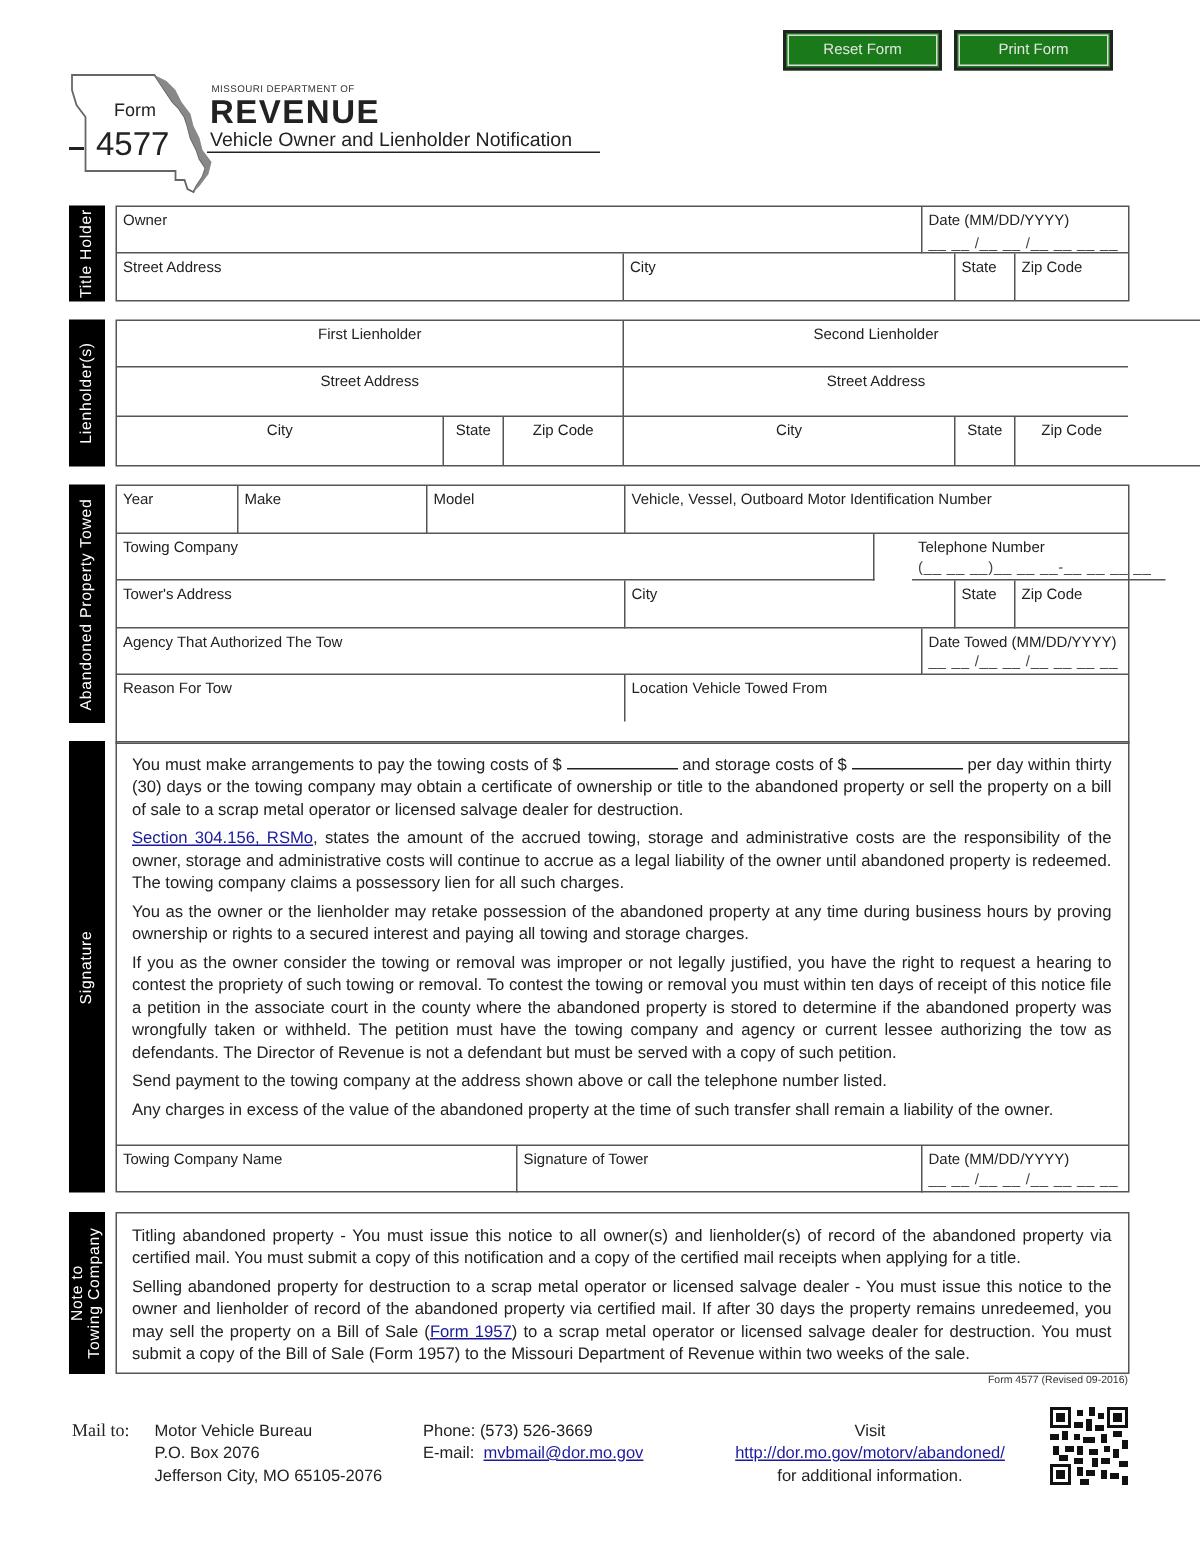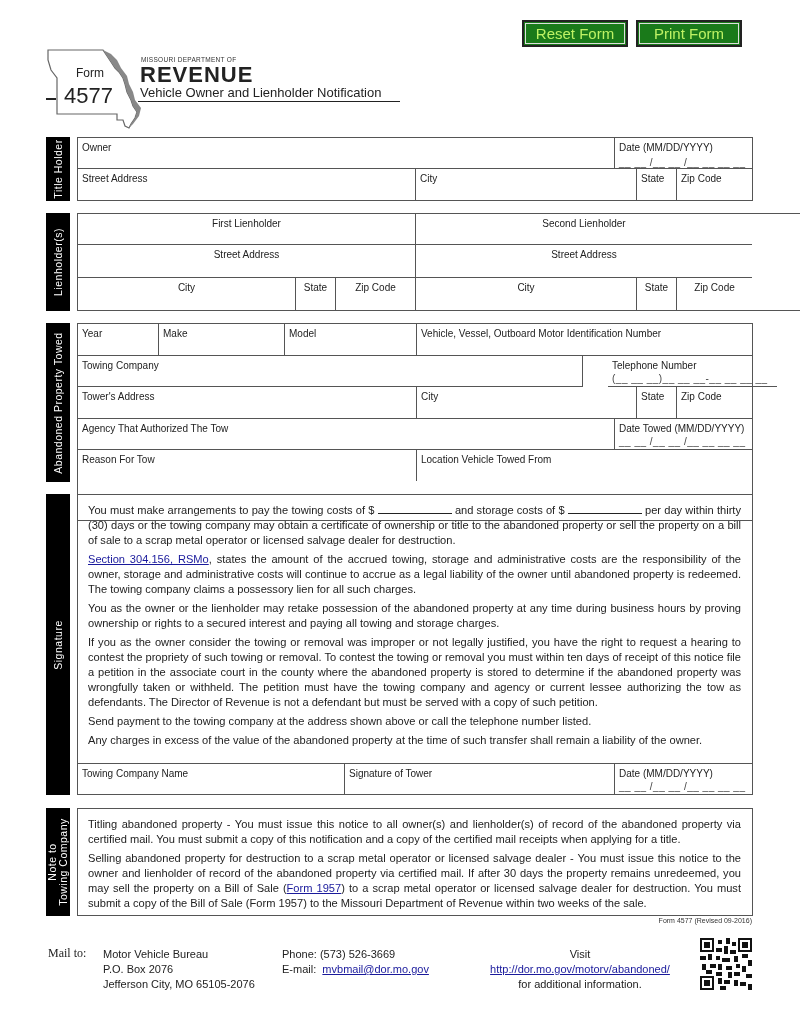--- a/index.html
+++ b/index.html
@@ -4,23 +4,23 @@
 <style>
   * { box-sizing: border-box; margin: 0; padding: 0; }
   body {
     width: 800px; height: 1035px; background: #fff; position: relative;
     font-family: "Liberation Sans", sans-serif; color: #222; overflow: hidden;
   }
   .abs { position: absolute; }
 
   
   .top-btn {
-    position: absolute; top: 20px; height: 27px; background: #1a7a1a; color: #bef264;
+    position: absolute; top: 20px; height: 27px; background: #1a7a1a; color: #e5e5e5;
     border: 2px solid #222; outline: 1px solid #ddd; outline-offset: -4px;
-    font-size: 15px; text-align: center; line-height: 23px; cursor: pointer;
+    font-size: 10px; text-align: center; line-height: 23px; cursor: pointer;
   }
 
   
   .mo-shape { position: absolute; left: 45px; top: 48px; }
   .form-word { position: absolute; left: 76px; top: 66px; font-size: 12px; }
   .form-num { position: absolute; left: 64px; top: 83px; font-size: 22px; }
   .form-dash { position: absolute; left: 46px; top: 98px; width: 10px; height: 2px; background:#222; }
   .dept-small { position: absolute; left: 141px; top: 56px; font-size: 6.5px; letter-spacing: 0.3px; color:#333; }
   .revenue { position: absolute; left: 140px; top: 62px; font-size: 22px; font-weight: bold; letter-spacing: 1px; color:#222; }
   .doc-title { position: absolute; left: 140px; top: 85px; font-size: 13px; }
@@ -99,21 +99,21 @@
   <div class="cell nob" style="left:218px; top:64px; width:40px; height:32px;"><span>State</span></div>
   <div class="cell nob" style="left:258px; top:64px; width:80px; height:32px;"><span>Zip Code</span></div>
   <div class="cell nob" style="left:338px; top:64px; width:221px; height:32px;"><span>City</span></div>
   <div class="cell nob" style="left:559px; top:64px; width:40px; height:32px;"><span>State</span></div>
   <div class="cell nob nor" style="left:599px; top:64px; width:75px; height:32px;"><span>Zip Code</span></div>
 </div>
 
 <div class="side" style="top:323px; height:159px;">
   <span>Abandoned Property Towed</span>
 </div>
-<div class="box" style="left:77px; top:323px; width:676px; height:198px;">
+<div class="box" style="left:77px; top:323px; width:676px; height:173px;">
   <div class="cell" style="left:0; top:0; width:81px; height:32px;"><span>Year</span></div>
   <div class="cell" style="left:81px; top:0; width:126px; height:32px;"><span>Make</span></div>
   <div class="cell" style="left:207px; top:0; width:132px; height:32px;"><span>Model</span></div>
   <div class="cell nor" style="left:339px; top:0; width:335px; height:32px;"><span>Vehicle, Vessel, Outboard Motor Identification Number</span></div>
 
   <div class="cell" style="left:0; top:32px; width:505px; height:31px;"><span>Towing Company</span></div>
   <div class="cell nor" style="left:530px; top:32px; width:169px; height:31px;"><span>Telephone Number</span><span class="blank" style="margin-top:2px;">(__ __ __)__ __ __-__ __ __ __</span></div>
 
   <div class="cell" style="left:0; top:63px; width:339px; height:32px;"><span>Tower's Address</span></div>
   <div class="cell" style="left:339px; top:63px; width:220px; height:32px;"><span>City</span></div>

